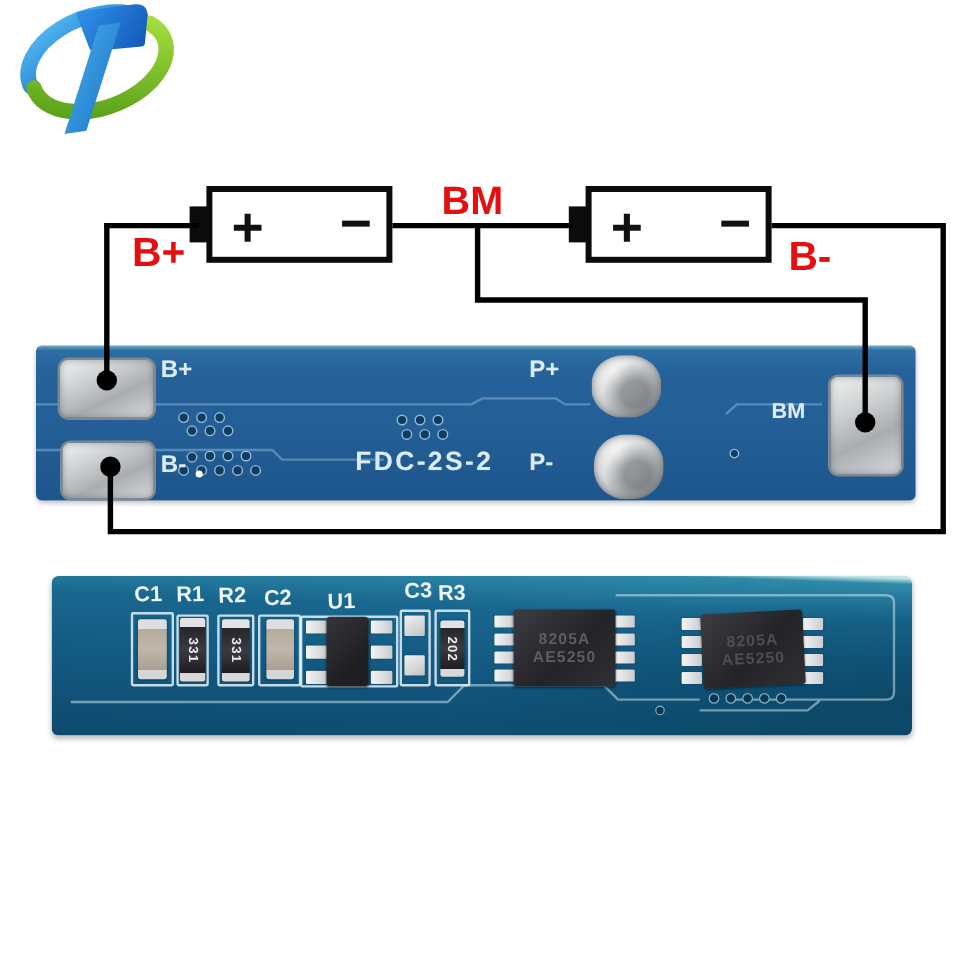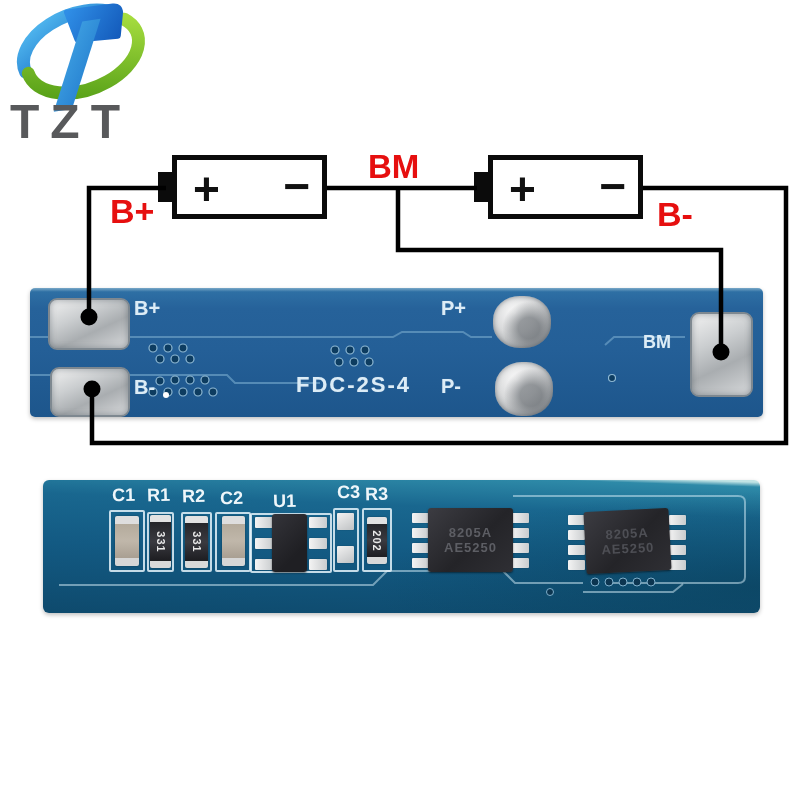--- a/index.html
+++ b/index.html
@@ -75,21 +75,20 @@
           <stop offset="1" stop-color="#4f9a14"></stop>
       </linearGradient>
     </defs>
     <g transform="rotate(-21 72 55)">
       <path d="M120,27 A58,36 0 0 0 14,49" stroke="url(#gBlue)" stroke-width="13" fill="none" stroke-linecap="round"></path>
       <path d="M125,35 A58,36 0 1 1 16,51" stroke="url(#gGreen)" stroke-width="13" fill="none" stroke-linecap="round"></path>
       <path d="M74,8 L119,19 Q126,21 123,28 L113,48 L74,37 Z" fill="url(#gDark)" stroke="url(#gDark)" stroke-width="6" stroke-linejoin="round"></path>
       <path d="M103,26 L85,22 L26,96 L44,100 Z" fill="url(#gBlue)"></path>
     </g>
   </svg>
-  <div class="abs" id="logo-text">TZT</div>
 
   <div class="abs battery" style="left:172px;">
     <span class="abs bat-plus">+</span>
     <span class="abs bat-minus">−</span>
   </div>
   <div class="abs bat-nub" style="left:158px;"></div>
 
   <div class="abs battery" style="left:488px;">
     <span class="abs bat-plus">+</span>
     <span class="abs bat-minus">−</span>
@@ -138,21 +137,21 @@
     <div class="abs pad-metal" style="left:20px;top:79px;width:80px;height:50px;"></div>
     <div class="abs pad-metal" style="left:660px;top:24px;width:63px;height:85px;"></div>
     <div class="abs pad-blob" style="left:463px;top:8px;width:58px;height:52px;"></div>
     <div class="abs pad-blob" style="left:465px;top:74px;width:58px;height:54px;"></div>
 
     <div class="abs silk" style="left:104px;top:10px;">B+</div>
     <div class="abs silk" style="left:104px;top:89px;">B-</div>
     <div class="abs silk" style="left:411px;top:10px;">P+</div>
     <div class="abs silk" style="left:411px;top:88px;">P-</div>
     <div class="abs silk" style="left:613px;top:45px;font-size:18px;">BM</div>
-    <div class="abs silk" id="front-model" style="left:266px;top:86px;">FDC-2S-4</div>
+    <div class="abs silk" id="front-model" style="left:266px;top:86px;">FDC-2S-2</div>
   </div>
 
   <div class="abs" id="pcb-back">
     <svg class="abs" style="left:0;top:0" width="717" height="133">
       <g stroke="rgba(214,238,248,0.5)" stroke-width="2" fill="none">
         <path d="M16,105 H330 L344,91 H460 L472,103 H540"></path>
         <path d="M470,16 H695 Q702,16 702,22 V97 Q702,103 695,103 H562"></path>
         <path d="M540,112 H630 L640,104"></path>
       </g>
       <g fill="#0c3550" stroke="#7fb0cc" stroke-width="1">

